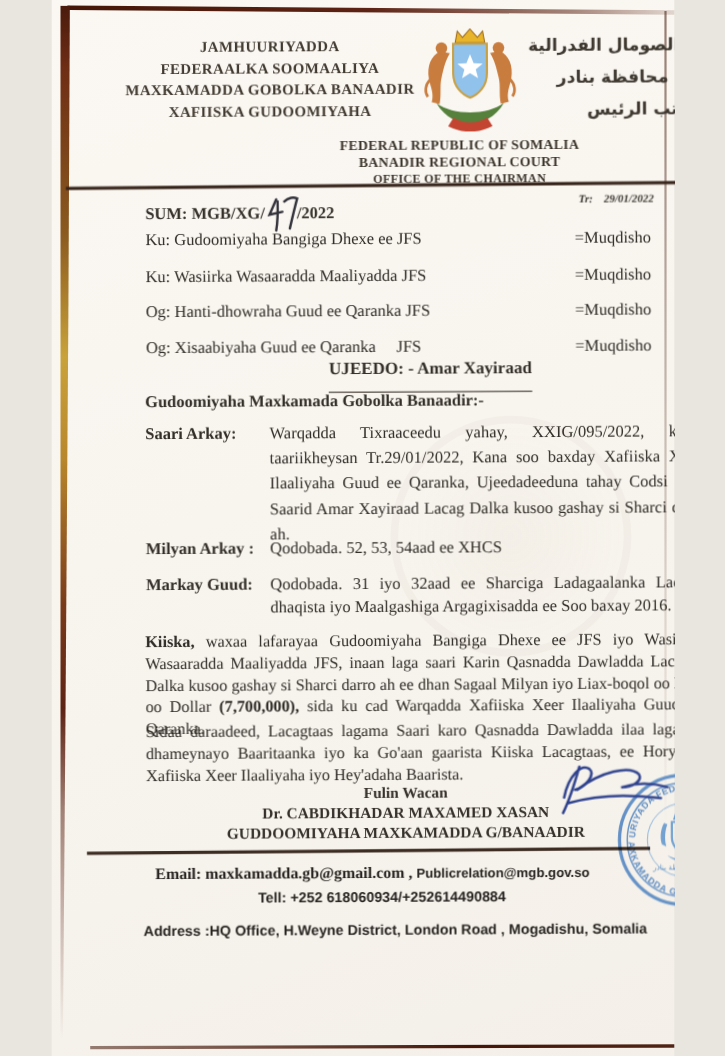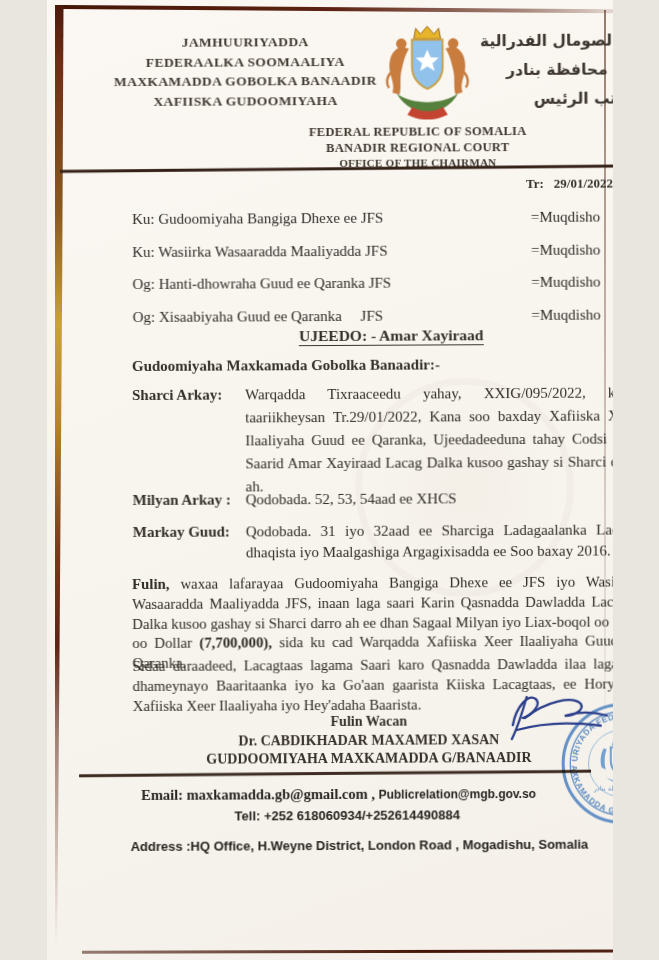--- a/index.html
+++ b/index.html
@@ -32,29 +32,29 @@
   .harabic{position:absolute;left:428px;top:28px;width:218px;text-align:center;direction:rtl;
     font-family:"DejaVu Sans",sans-serif;font-weight:bold;font-size:15.5px;line-height:29px;color:#3c362e;}
   .hcenter{position:absolute;left:170px;top:124px;width:400px;text-align:center;font-weight:bold;color:#3d362d;}
   .hcenter .l12{font-size:12.5px;line-height:16px;letter-spacing:0.3px;}
   .hcenter .l3{font-size:11px;line-height:15px;letter-spacing:0.3px;}
 
   .rule-main{position:absolute;left:12px;top:167px;width:647px;height:3px;background:#342218;transform:rotate(-0.25deg);}
 
   .sum{position:absolute;left:84px;top:177px;font-weight:bold;font-size:15px;color:#35302a;white-space:nowrap;}
   .hand47{display:inline-block;vertical-align:-13px;margin:0 -4px 0 1px;}
-  .trdate{position:absolute;left:478px;top:177px;font-weight:bold;font-size:13px;color:#35302a;}
+  .trdate{position:absolute;left:478px;top:177px;font-weight:bold;font-size:10px;color:#35302a;font-style:italic;}
   .trdate .gap{display:inline-block;width:10px;}
 
   .recipients{position:absolute;left:84px;top:208px;width:468px;font-size:15px;color:#302c27;}
   .recip-row{display:flex;justify-content:space-between;margin-bottom:11.5px;line-height:21px;}
-  .recip-loc{width:86px;text-align:right;font-family:Liberation Serif, serif;}
+  .recip-loc{width:86px;text-align:center;font-family:Liberation Serif, serif;}
 
   .subject{position:absolute;left:110px;top:327px;width:465px;text-align:center;font-weight:bold;font-size:15.5px;color:#332e28;}
-  .subject span{border-bottom:1.7px solid #3a332b;padding-bottom:1px;}
+  .subject span{border-bottom:1.7px solid #3a332b;padding-bottom:12px;}
 
   .addressee{position:absolute;left:83px;top:357px;font-weight:bold;font-size:15px;color:#332e28;}
 
   .clabel{position:absolute;left:83px;font-weight:bold;font-size:15px;color:#332e28;white-space:nowrap;}
   .ctext{position:absolute;left:196px;width:392px;text-align:justify;font-size:15px;color:#302c27;}
   .c1{top:383px;line-height:23px;}
   .c2{top:489px;line-height:21px;}
   .c3{top:521px;line-height:20.5px;}
   .c2t{text-align:left;}
 
@@ -118,20 +118,29 @@
     </div>
 
     <div class="hcenter">
       <div class="l12">FEDERAL REPUBLIC OF SOMALIA</div>
       <div class="l12">BANADIR REGIONAL COURT</div>
       <div class="l3">OFFICE OF THE CHAIRMAN</div>
     </div>
 
     <div class="rule-main"></div>
 
+    <div class="sum">
+      <span>SUM: MGB/XG/</span><span class="hand47"><svg width="32" height="34" viewBox="0 0 32 34">
+        <g fill="none" stroke="#33323b" stroke-width="2.2" stroke-linecap="round" transform="rotate(-8 16 17)">
+          <path d="M11 3 L3 16 L15 15"></path>
+          <path d="M12 5 C11 14 9.5 23 7 31"></path>
+          <path d="M18 6 C22 3 27 3 30 5 C27 12 23 22 19.5 31"></path>
+        </g>
+      </svg></span><span>/2022</span>
+    </div>
     <div class="trdate">
       <span>Tr:</span><span class="gap"></span><span>29/01/2022</span>
     </div>
 
     <div class="recipients">
       <div class="recip-row">
         <span>Ku: Gudoomiyaha Bangiga Dhexe ee JFS</span>
         <span class="recip-loc">=Muqdisho</span>
       </div>
       <div class="recip-row">
@@ -147,31 +156,31 @@
         <span class="recip-loc">=Muqdisho</span>
       </div>
     </div>
 
     <div class="subject">
       <span>UJEEDO: - Amar Xayiraad</span>
     </div>
 
     <div class="addressee">Gudoomiyaha Maxkamada Gobolka Banaadir:-</div>
 
-    <div class="clabel c1">Sharci Arkay:</div>
+    <div class="clabel c1">Saari Arkay:</div>
     <div class="ctext c1">Warqadda Tixraaceedu yahay, XXIG/095/2022, kuna taariikheysan Tr.29/01/2022, Kana soo baxday Xafiiska Xeer Ilaaliyaha Guud ee Qaranka, Ujeedadeeduna tahay Codsi Soo Saarid Amar Xayiraad Lacag Dalka kusoo gashay si Sharci daro ah.</div>
 
     <div class="clabel c2">Milyan Arkay :</div>
     <div class="ctext c2 c2t">Qodobada. 52, 53, 54aad ee XHCS</div>
 
     <div class="clabel c3">Markay Guud:</div>
     <div class="ctext c3">Qodobada. 31 iyo 32aad ee Sharciga Ladagaalanka Lacag-dhaqista iyo Maalgashiga Argagixisadda ee Soo baxay 2016.</div>
 
     <div class="para p1">
-      <span class="b">Fulin,</span><span> waxaa lafarayaa Gudoomiyaha Bangiga Dhexe ee JFS iyo Wasiirka Wasaaradda Maaliyadda JFS, inaan laga saari Karin Qasnadda Dawladda Lacagta Dalka kusoo gashay si Sharci darro ah ee dhan Sagaal Milyan iyo Liax-boqol oo Kun oo Dollar </span><span class="b">(7,700,000),</span><span> sida ku cad Warqadda Xafiiska Xeer Ilaaliyaha Guud ee Qaranka.</span>
+      <span class="b">Kiiska,</span><span> waxaa lafarayaa Gudoomiyaha Bangiga Dhexe ee JFS iyo Wasiirka Wasaaradda Maaliyadda JFS, inaan laga saari Karin Qasnadda Dawladda Lacagta Dalka kusoo gashay si Sharci darro ah ee dhan Sagaal Milyan iyo Liax-boqol oo Kun oo Dollar </span><span class="b">(7,700,000),</span><span> sida ku cad Warqadda Xafiiska Xeer Ilaaliyaha Guud ee Qaranka.</span>
     </div>
     <div class="para p2">Sidaa daraadeed, Lacagtaas lagama Saari karo Qasnadda Dawladda ilaa lagasoo dhameynayo Baaritaanka iyo ka Go'aan gaarista Kiiska Lacagtaas, ee Horyaala Xafiiska Xeer Ilaaliyaha iyo Hey'adaha Baarista.</div>
 
     <div class="sig">
       <div>Fulin Wacan</div>
       <div>Dr. CABDIKHADAR MAXAMED XASAN</div>
       <div>GUDDOOMIYAHA MAXKAMADDA G/BANAADIR</div>
     </div>
 
     <div class="rule-footer"></div>

